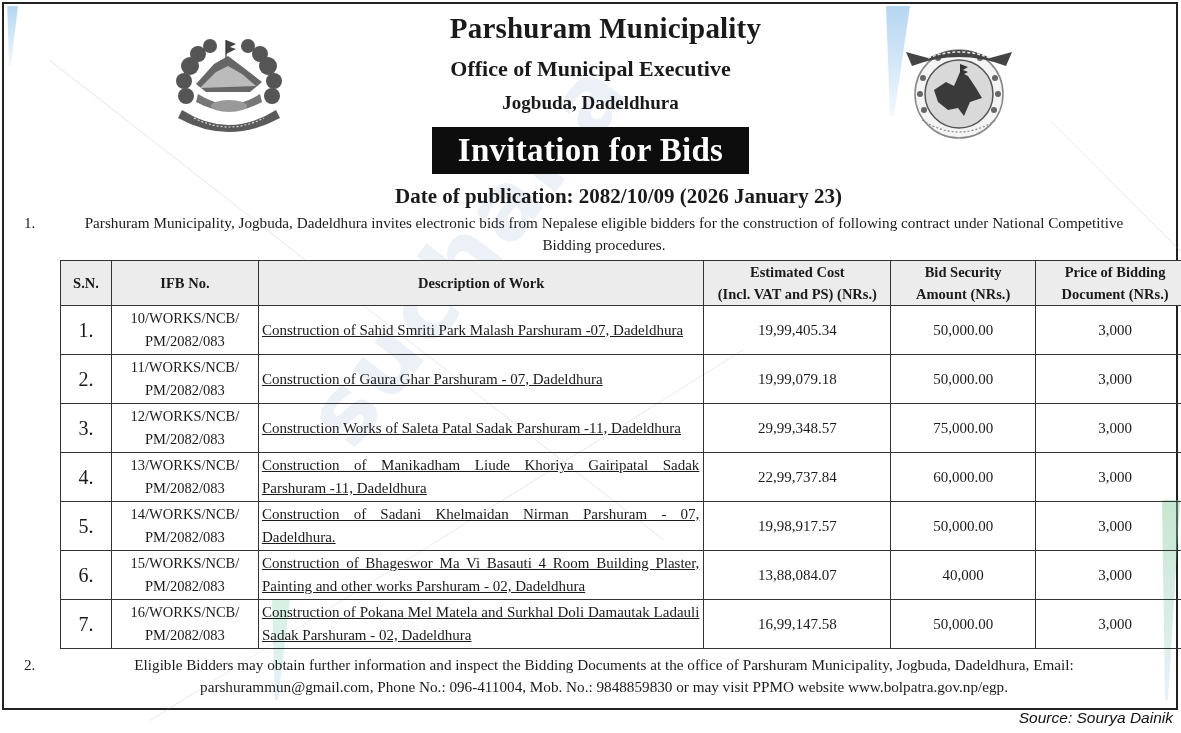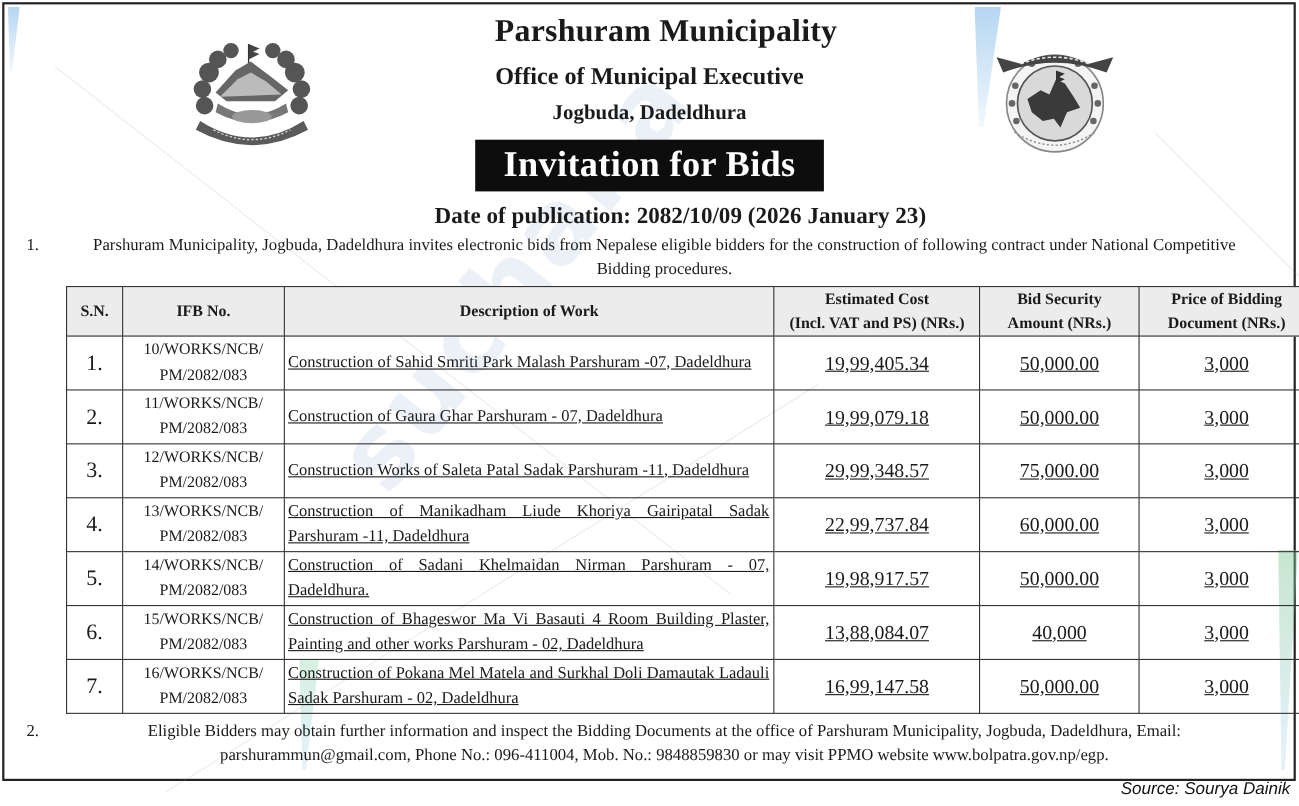--- a/index.html
+++ b/index.html
@@ -43,21 +43,21 @@
   
   table.bids { position: absolute; left: 24px; top: 260px; border-collapse: collapse;
                width: 1135px; font-size: 15px; margin-left: 36px; }
   table.bids th, table.bids td { border: 1.5px solid #333; }
   table.bids thead th { background: #ececec; font-weight: bold; font-size: 14.5px;
                         height: 44px; line-height: 22px; text-align: center; padding: 0 4px; }
   table.bids tbody td { height: 46px; line-height: 23px; text-align: center; }
   table.bids td.sn { font-size: 20px; }
   table.bids td.ifb { font-size: 14.5px; }
   table.bids td.desc { text-align: justify; text-align-last: left; padding: 0 4px 0 3px; font-size: 15px; text-decoration: underline; }
-  table.bids td.money { font-size: 18px; text-decoration: underline; }
+  table.bids td.money { font-size: 15px; }
   col.c-sn { width: 51px; } col.c-ifb { width: 147px; } col.c-desc { width: 446px; }
   col.c-cost { width: 187px; } col.c-sec { width: 145px; } col.c-doc { width: 159px; }
 
   .source { position: absolute; right: 8px; top: 709px; font-family: "Liberation Sans", "DejaVu Sans", sans-serif;
             font-style: italic; font-size: 15.5px; color: #111; }
 </style>
 </head>
 <body>
 
 <div class="page-frame"></div>

